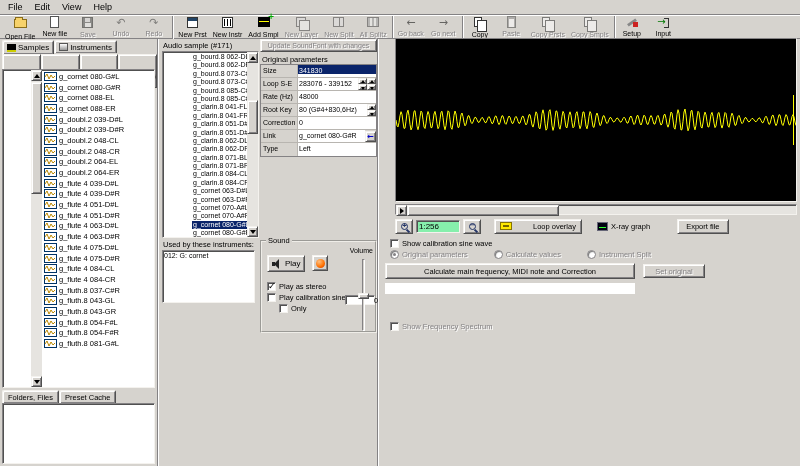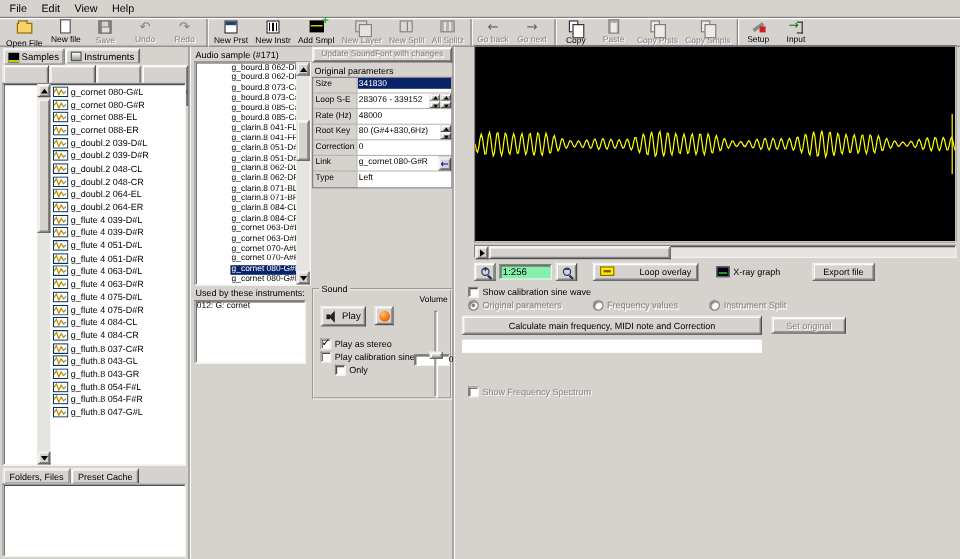--- a/index.html
+++ b/index.html
@@ -571,21 +571,21 @@
             <path d="M1 5 L3 2 L5 7 L7 3 L9 6 L11 4" stroke="#bb8800" fill="none" stroke-width="1"></path>
           </svg>
           <span class="trow-label" data-name="sample-name">g_fluth.8 054-F#R</span>
         </div>
 
         <div class="trow" data-name="tree-sample-row">
           <svg class="srow-ico" data-name="sample-icon" width="13" height="9" viewBox="0 0 13 9">
             <rect x="0.5" y="0.5" width="12" height="8" fill="#ffffff" stroke="#003366"></rect>
             <path d="M1 5 L3 2 L5 7 L7 3 L9 6 L11 4" stroke="#bb8800" fill="none" stroke-width="1"></path>
           </svg>
-          <span class="trow-label" data-name="sample-name">g_fluth.8 047-G#L</span>
+          <span class="trow-label" data-name="sample-name">g_fluth.8 081-G#L</span>
         </div>
       </div>
   </div>
   <div class="btab-row" data-name="bottom-tab-bar">
 
       <div class="btab active" data-name="tab-folders-files">Folders, Files</div>
 
       <div class="btab" data-name="tab-preset-cache">Preset Cache</div>
     </div>
   <div class="folders-box sunkenf" data-name="folders-listbox"></div>
@@ -822,21 +822,21 @@
   </div>
   <div class="radio-row" data-name="parameter-source-radios">
 
       <div class="radrow selected" data-name="parameter-source-radio">
         <span class="rad" data-name="radio-icon"></span>
         <span class="radlabel" data-name="radio-label">Original parameters</span>
       </div>
 
       <div class="radrow" data-name="parameter-source-radio">
         <span class="rad" data-name="radio-icon"></span>
-        <span class="radlabel" data-name="radio-label">Frequency values</span>
+        <span class="radlabel" data-name="radio-label">Calculate values</span>
       </div>
 
       <div class="radrow" data-name="parameter-source-radio">
         <span class="rad" data-name="radio-icon"></span>
         <span class="radlabel" data-name="radio-label">Instrument Split</span>
       </div>
     </div>
   <div class="calcrow" data-name="calculation-row">
     <button class="btn calcbtn" data-name="calculate-frequency-button">Calculate main frequency, MIDI note and Correction</button>
     <button class="btn setorig disabled" data-name="set-original-button">Set original</button>

